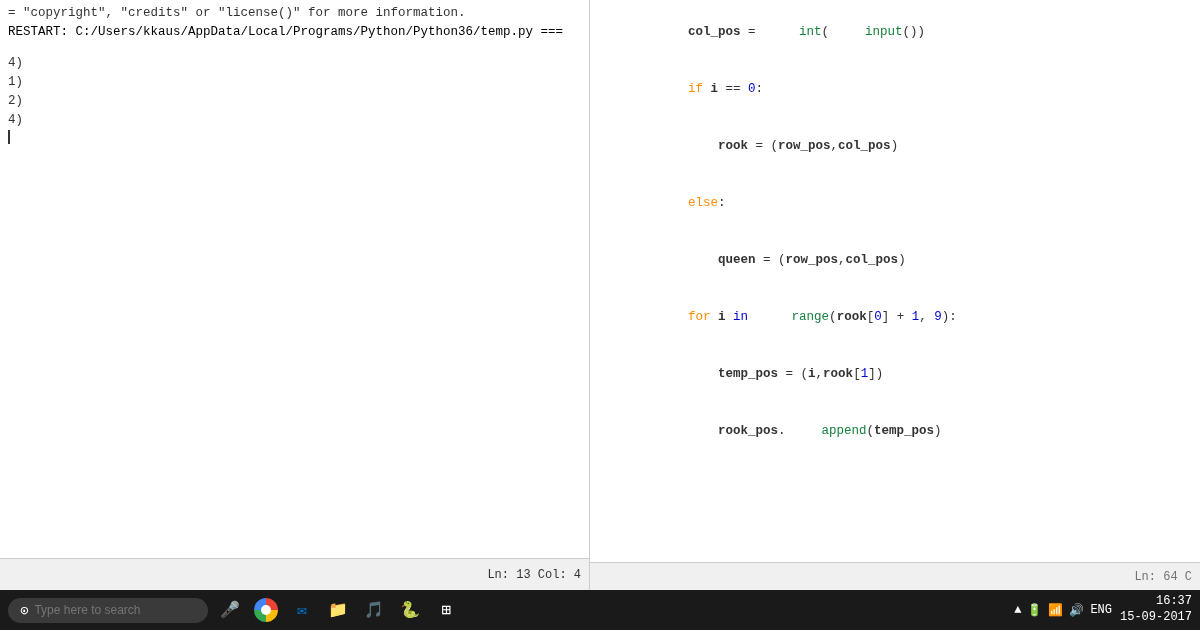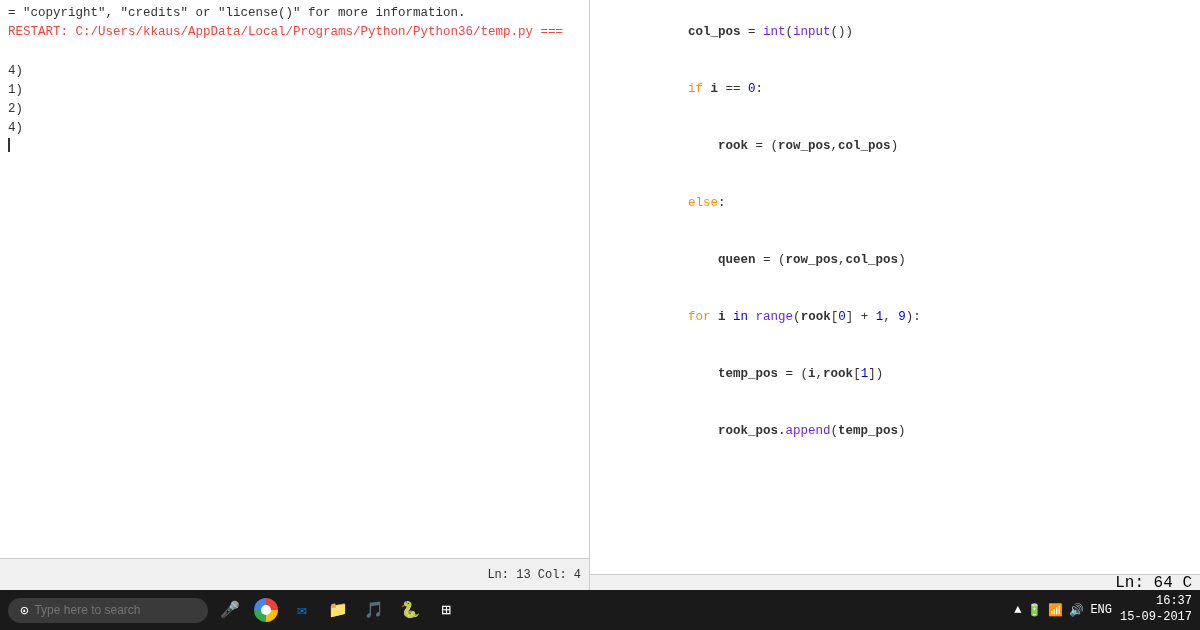--- a/index.html
+++ b/index.html
@@ -37,22 +37,22 @@
       color: #333;
       line-height: 1.5;
     }
 
     .left-content .shell-text {
       color: #333;
       font-size: 12.5px;
     }
 
     .left-content .restart-line {
-      color: #ef4444;
-      margin-bottom: 8px;
+      color: #000000;
+      margin-bottom: 0;
     }
 
     .left-content .output-numbers {
       color: #333;
       line-height: 1.8;
     }
 
     .left-content .cursor-line {
       display: flex;
     }
@@ -78,21 +78,21 @@
     .code-content {
       flex: 1;
       padding: 4px 8px;
       overflow: hidden;
       line-height: 1.5;
     }
 
     
     .kw { color: #ff8c00; }       
     .kw2 { color: #0000cd; }      
-    .fn { color: #6d28d9; }      
+    .fn { color: #15803d; margin-left: 36px; }      
     .num { color: #0000cd; }      
     .op { color: #333; }          
     .var { color: #333; font-weight: bold; }
 
     .code-line {
       white-space: pre;
       font-size: 12.5px;
       line-height: 1.52;
     }
 
@@ -103,29 +103,29 @@
       border-top: 1px solid #ccc;
       display: flex;
       align-items: center;
       justify-content: flex-end;
       padding: 0 8px;
       font-size: 12px;
       color: #333;
     }
 
     .right-status {
-      height: 16px;
+      height: 28px;
       background: #f0f0f0;
       border-top: 1px solid #ccc;
       display: flex;
       align-items: center;
       justify-content: flex-end;
       padding: 0 8px;
-      font-size: 16px;
-      color: #000000;
+      font-size: 12px;
+      color: #737373;
     }
 
     
     .taskbar {
       height: 40px;
       background: #1a1a1a;
       display: flex;
       align-items: center;
       padding: 0 8px;
       gap: 6px;

